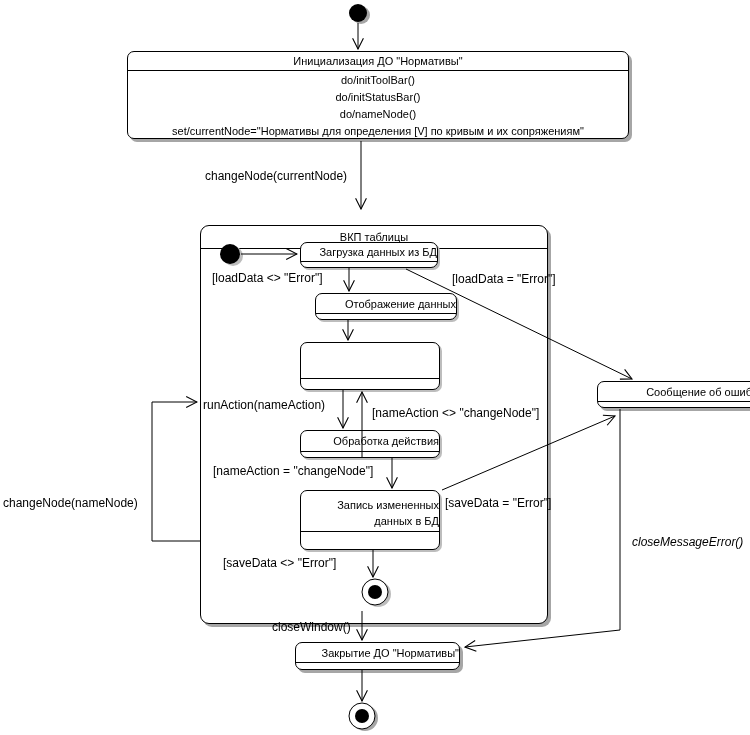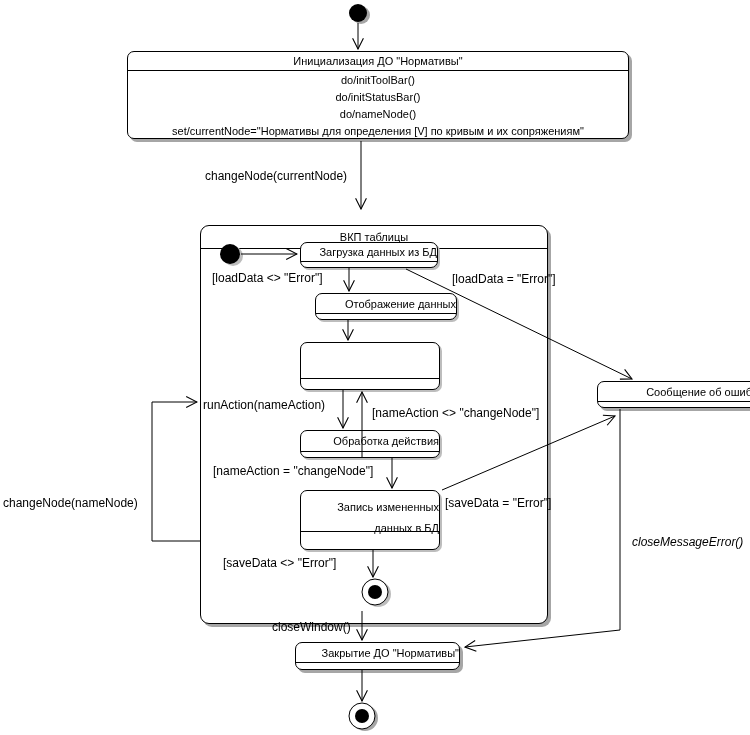--- a/index.html
+++ b/index.html
@@ -58,21 +58,21 @@
   <div class="state shadow-sm" style="left:300px; top:342px; width:140px; height:48px;">
     <div class="divider" style="bottom:10px;"></div>
   </div>
 
   <div class="state shadow-sm" style="left:300px; top:430px; width:140px; height:28px;">
     <div class="title">Обработка действия</div>
     <div class="divider" style="bottom:5px;"></div>
   </div>
 
   <div class="state shadow-sm" style="left:300px; top:490px; width:140px; height:60px;">
-    <div class="title" style="line-height:21px; padding-top:6px;">Запись измененных
+    <div class="title" style="line-height:16px; padding-top:6px;">Запись измененных
 данных в БД</div>
     <div class="divider" style="bottom:17px;"></div>
   </div>
 
   <div class="state shadow-lg" style="left:597px; top:381px; width:167px; height:27px;">
     <div class="title">Сообщение об ошибке</div>
     <div class="divider" style="bottom:5px;"></div>
   </div>
 
   <div class="state shadow-lg" style="left:295px; top:642px; width:165px; height:28px;">

